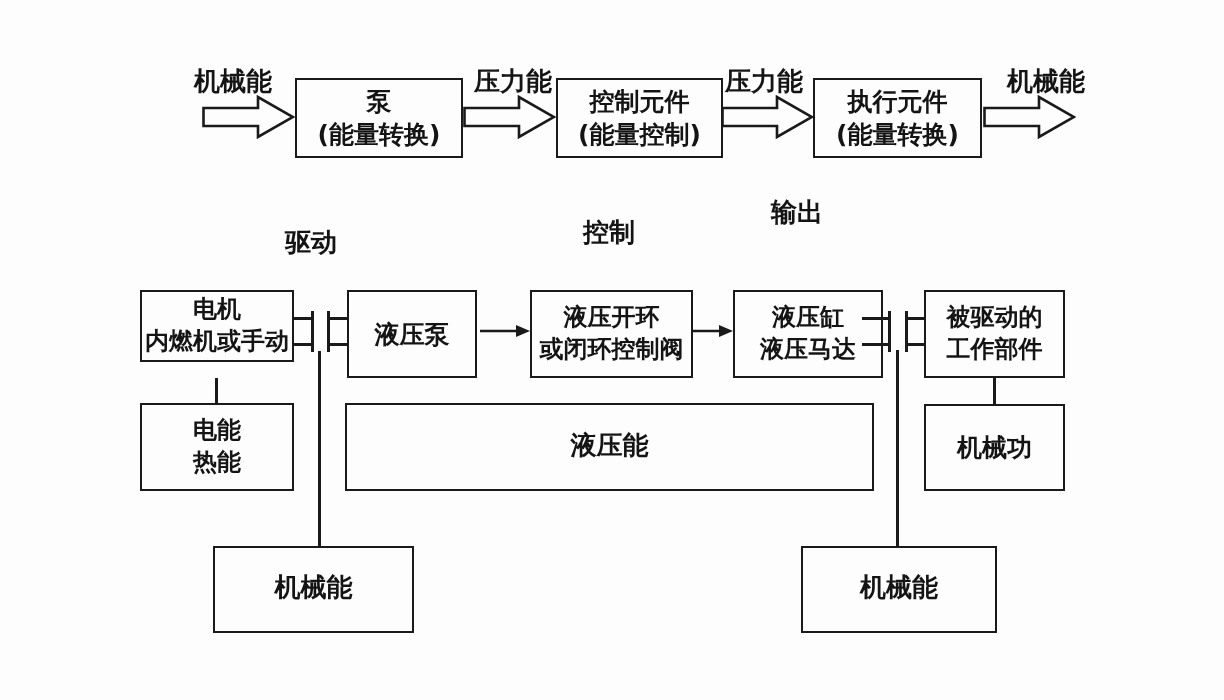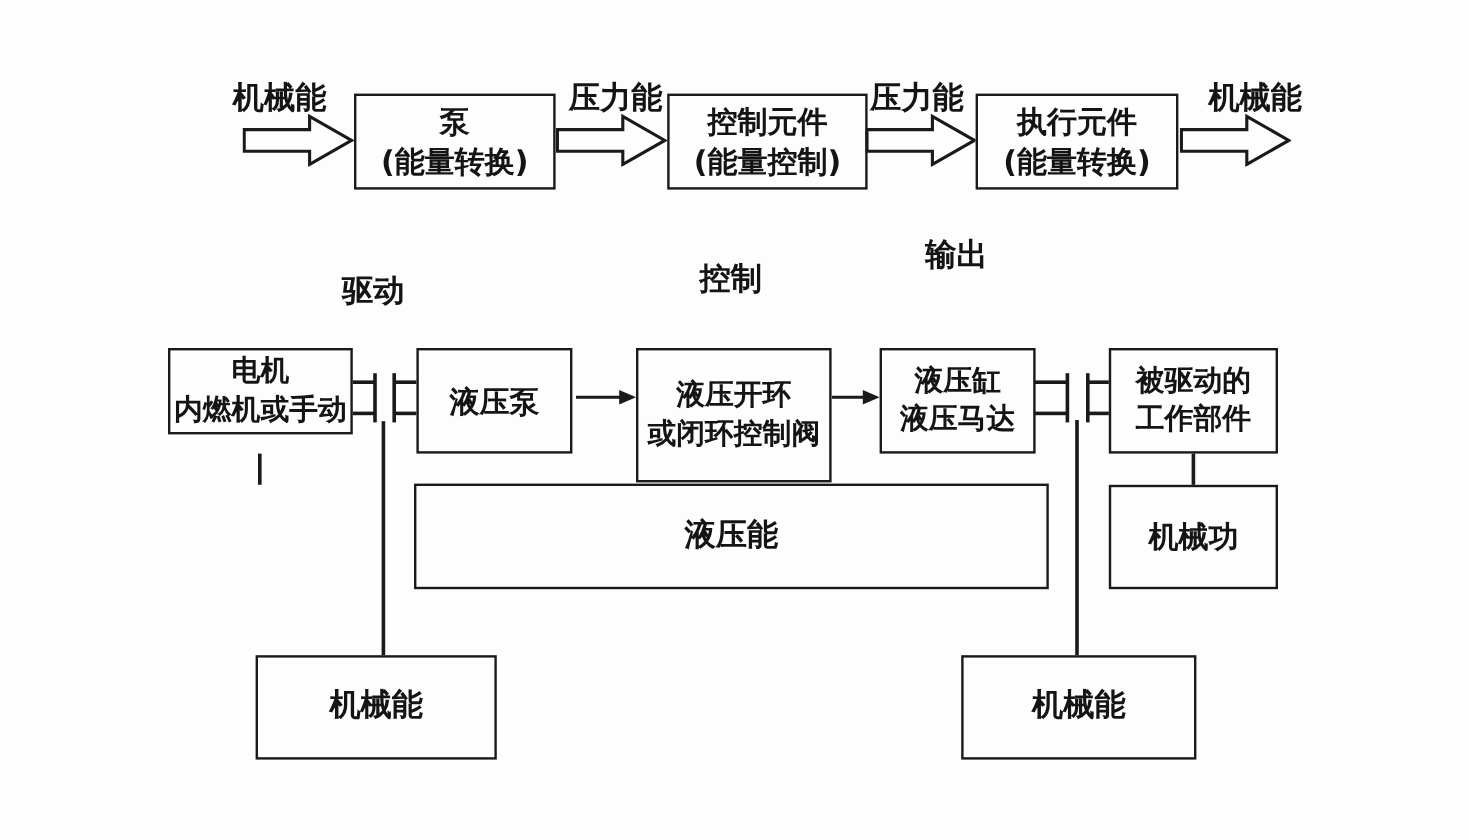--- a/index.html
+++ b/index.html
@@ -114,31 +114,31 @@
 
   <div class="box fs25" style="left:347px;top:290px;width:130px;height:88px;">
     <span>液压泵</span>
   </div>
 
   <svg class="tarrow" style="left:480px;top:322px;" width="50" height="18" viewBox="0 0 50 18">
     <line x1="0" y1="9" x2="38" y2="9" stroke="#1a1a1a" stroke-width="2.5"></line>
     <polygon points="36,3 50,9 36,15" fill="#1a1a1a"></polygon>
   </svg>
 
-  <div class="box fs24" style="left:530px;top:290px;width:163px;height:112px;">
+  <div class="box fs24" style="left:530px;top:290px;width:163px;height:88px;">
     <span>液压开环</span>
     <span>或闭环控制阀</span>
   </div>
 
   <svg class="tarrow" style="left:693px;top:322px;" width="40" height="18" viewBox="0 0 40 18">
     <line x1="0" y1="9" x2="28" y2="9" stroke="#1a1a1a" stroke-width="2.5"></line>
     <polygon points="26,3 40,9 26,15" fill="#1a1a1a"></polygon>
   </svg>
 
-  <div class="box fs24" style="left:733px;top:290px;width:130px;height:88px;">
+  <div class="box fs24" style="left:733px;top:290px;width:150px;height:88px;">
     <span>液压缸</span>
     <span>液压马达</span>
   </div>
 
   <div>
     <div class="hline" style="left:862px;top:317px;width:27px;"></div>
     <div class="hline" style="left:862px;top:343px;width:27px;"></div>
     <div class="vline" style="left:888px;top:311px;height:41px;"></div>
     <div class="vline" style="left:905px;top:311px;height:41px;"></div>
     <div class="hline" style="left:907px;top:317px;width:18px;"></div>
@@ -148,20 +148,24 @@
   <div class="box fs24" style="left:924px;top:290px;width:141px;height:88px;">
     <span>被驱动的</span>
     <span>工作部件</span>
   </div>
 
   <div class="vline" style="left:215px;top:378px;height:26px;"></div>
   <div class="vline" style="left:993px;top:378px;height:28px;"></div>
   <div class="vline" style="left:318px;top:351px;height:196px;"></div>
   <div class="vline" style="left:896px;top:350px;height:197px;"></div>
 
+  <div class="box fs24" style="left:140px;top:403px;width:154px;height:88px;">
+    <span>电能</span>
+    <span>热能</span>
+  </div>
 
   <div class="box fs26" style="left:345px;top:403px;width:529px;height:88px;">
     <span>液压能</span>
   </div>
 
   <div class="box fs25" style="left:924px;top:404px;width:141px;height:87px;">
     <span>机械功</span>
   </div>
 
   <div class="box fs26" style="left:213px;top:546px;width:201px;height:87px;">

